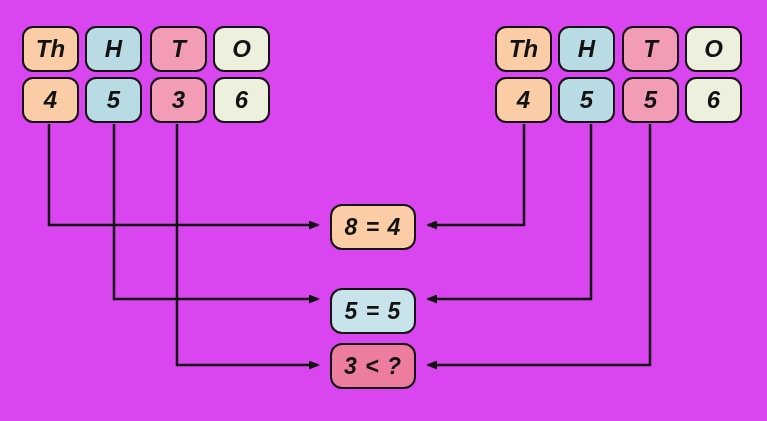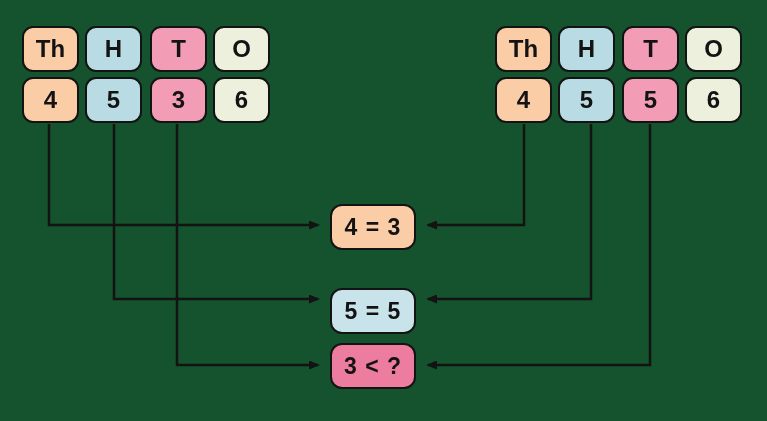--- a/index.html
+++ b/index.html
@@ -46,21 +46,21 @@
   svg.connectors {
     position: absolute;
     left: 0;
     top: 0;
     pointer-events: none;
   }
 </style>
 </head>
 <body>
 
-<div id="stage" style="background-color: #14532d;">
+<div id="stage" style="background-color: #d946ef; font-style: italic;">
 
   <div>
     <div class="card" style="left: 22px; top: 26px; background-color: rgb(250, 205, 166);">Th</div>
     <div class="card" style="left: 85px; top: 26px; background-color: rgb(185, 219, 227);">H</div>
     <div class="card" style="left: 150px; top: 26px; background-color: rgb(243, 156, 182);">T</div>
     <div class="card" style="left: 213px; top: 26px; background-color: rgb(236, 240, 221);">O</div>
 
     <div class="card" style="left: 22px; top: 77px; background-color: rgb(250, 205, 166);">4</div>
     <div class="card" style="left: 85px; top: 77px; background-color: rgb(185, 219, 227);">5</div>
     <div class="card" style="left: 150px; top: 77px; background-color: rgb(243, 156, 182);">3</div>
@@ -89,18 +89,18 @@
       <path d="M49 124 L49 225 L318 225" marker-end="url(#arrow)"></path>
       <path d="M114 124 L114 299 L318 299" marker-end="url(#arrow)"></path>
       <path d="M177 124 L177 365 L318 365" marker-end="url(#arrow)"></path>
       <path d="M524 124 L524 225 L428 225" marker-end="url(#arrow)"></path>
       <path d="M591 124 L591 299 L428 299" marker-end="url(#arrow)"></path>
       <path d="M650 124 L650 365 L428 365" marker-end="url(#arrow)"></path>
     </g>
   </svg>
 
   <div>
-    <div class="result-box" style="top: 204px; background-color: rgb(250, 205, 166);">4 = 3</div>
+    <div class="result-box" style="top: 204px; background-color: rgb(250, 205, 166);">8 = 4</div>
     <div class="result-box" style="top: 288px; background-color: rgb(200, 228, 234);">5 = 5</div>
     <div class="result-box" style="top: 343px; background-color: rgb(236, 125, 158);">3 &lt; ?</div>
   </div>
 
 </div>
 
 </body></html>

